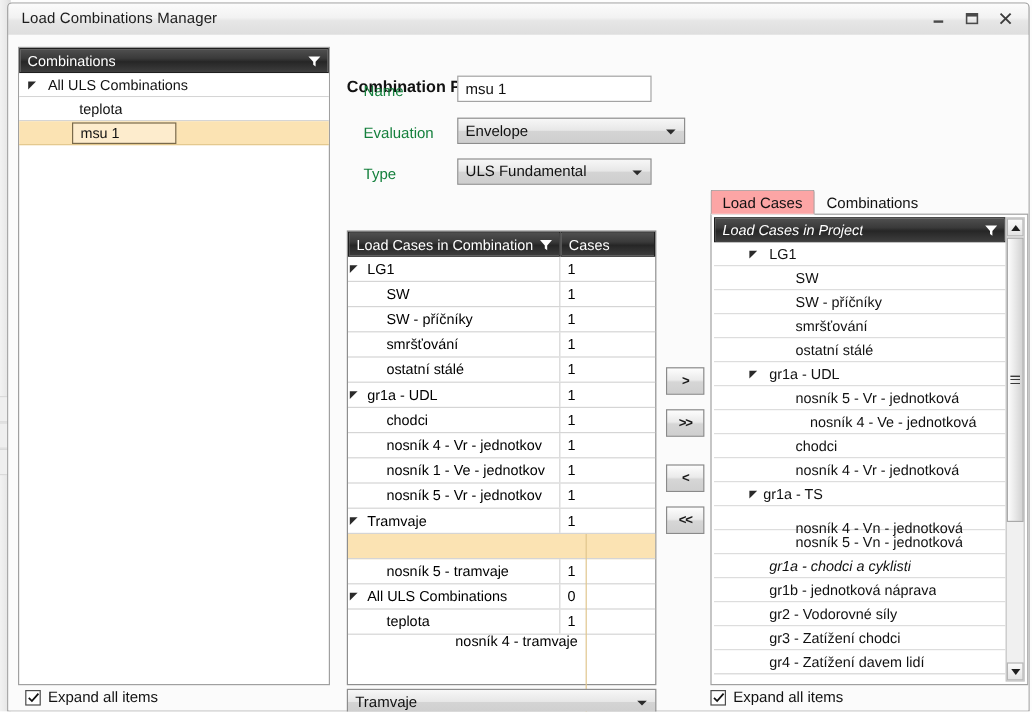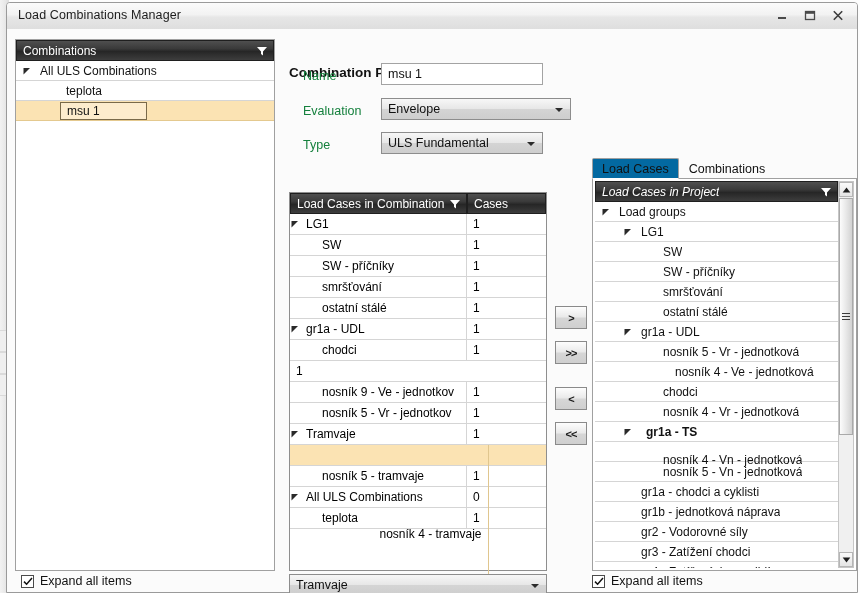--- a/index.html
+++ b/index.html
@@ -84,21 +84,21 @@
   
   .xfer{position:absolute;left:548px;width:32px;height:23px;box-sizing:border-box;
     background:linear-gradient(180deg,#fdfdfd 0%,#eaeaea 46%,#d6d6d6 54%,#cfcfcf 100%);
     border:1px solid #8a8a8a;display:flex;align-items:center;justify-content:center;
     font-size:11px;color:#1a1a1a;font-weight:bold;letter-spacing:-1px;}
 
   
   .tabs{position:absolute;left:585px;top:128px;display:flex;align-items:flex-end;height:22px;}
   .tab{height:21px;box-sizing:border-box;padding:0 9px;display:flex;align-items:center;
     font-size:12.5px;color:#111;border:1px solid transparent;}
-  .tab.active{background:#0369a1;border:1px solid #a0a0a0;border-bottom:1px solid #ffffff;
+  .tab.active{background:#fca5a5;border:1px solid #a0a0a0;border-bottom:1px solid #ffffff;
     border-radius:2px 2px 0 0;position:relative;z-index:3;}
   .tab.inactive{background:transparent;color:#111;}
   .right-panel{position:absolute;left:585px;top:149px;width:265px;height:393px;
     background:#ffffff;border:1px solid #a0a0a0;box-sizing:border-box;}
   .lcp-head-wrap{position:absolute;left:0;top:0;right:0;height:23px;padding:2px;box-sizing:border-box;font-style:italic;}
   .lcp-rows{position:absolute;left:2px;top:23px;right:18px;bottom:2px;overflow:hidden;}
   .lcp-rows .row{border-right:none;}
 
   
   .vscroll{position:absolute;right:2px;top:2px;bottom:2px;width:16px;
@@ -292,27 +292,32 @@
             </div>
             <div class="lcc-row">
               <div class="c-name">
                 <span style="width: 26px; flex: 0 0 auto;"></span>
                 <span class="tri"></span>
                 <span class="cell-text" style="margin-left: 6px;">chodci</span>
               </div>
               <div class="c-coeff">1</div>
             </div>
             <div class="lcc-row">
-              <div class="c-coeff">1</div>
-            </div>
-            <div class="lcc-row">
-              <div class="c-name">
-                <span style="width: 26px; flex: 0 0 auto;"></span>
-                <span class="tri"></span>
-                <span class="cell-text" style="margin-left: 6px;">nosník 9 - Ve - jednotkov</span>
+              <div class="c-name">
+                <span style="width: 26px; flex: 0 0 auto;"></span>
+                <span class="tri"></span>
+                <span class="cell-text" style="margin-left: 6px;">nosník 4 - Vr - jednotkov</span>
+              </div>
+              <div class="c-coeff">1</div>
+            </div>
+            <div class="lcc-row">
+              <div class="c-name">
+                <span style="width: 26px; flex: 0 0 auto;"></span>
+                <span class="tri"></span>
+                <span class="cell-text" style="margin-left: 6px;">nosník 1 - Ve - jednotkov</span>
               </div>
               <div class="c-coeff">1</div>
             </div>
             <div class="lcc-row">
               <div class="c-name">
                 <span style="width: 26px; flex: 0 0 auto;"></span>
                 <span class="tri"></span>
                 <span class="cell-text" style="margin-left: 6px;">nosník 5 - Vr - jednotkov</span>
               </div>
               <div class="c-coeff">1</div>
@@ -391,29 +396,20 @@
             <span class="gh-label">Load Cases in Project</span>
             <span class="filter-ico">
               <svg width="12" height="12" viewBox="0 0 12 12">
                   <path d="M1 2 L11 2 L7 6.5 L7 10.5 L5 9 L5 6.5 Z" fill="#ffffff"></path>
                 </svg>
             </span>
           </div>
         </div>
         <div class="lcp-rows" id="lcp-rows">
             <div class="row">
-              <span style="width: 0px; flex: 0 0 auto;"></span>
-              <span class="tri">
-                <svg width="10" height="10" viewBox="0 0 10 10" class="tri-svg">
-                  <path d="M1.5 2 L8 2 L1.5 8.5 Z" fill="#2a2a2a"></path>
-                </svg>
-              </span>
-              <span class="cell-text" style="margin-left: 6px;">Load groups</span>
-            </div>
-            <div class="row">
               <span style="width: 22px; flex: 0 0 auto;"></span>
               <span class="tri">
                 <svg width="10" height="10" viewBox="0 0 10 10" class="tri-svg">
                   <path d="M1.5 2 L8 2 L1.5 8.5 Z" fill="#2a2a2a"></path>
                 </svg>
               </span>
               <span class="cell-text" style="margin-left: 6px;">LG1</span>
             </div>
             <div class="row">
               <span style="width: 44px; flex: 0 0 auto;"></span>
@@ -464,36 +460,36 @@
               <span class="tri"></span>
               <span class="cell-text" style="margin-left: 6px;">nosník 4 - Vr - jednotková</span>
             </div>
             <div class="row">
               <span style="width: 22px; flex: 0 0 auto;"></span>
               <span class="tri">
                 <svg width="10" height="10" viewBox="0 0 10 10" class="tri-svg">
                   <path d="M1.5 2 L8 2 L1.5 8.5 Z" fill="#2a2a2a"></path>
                 </svg>
               </span>
-              <span class="cell-text" style="margin-left: 11px; font-weight: bold;">gr1a - TS</span>
+              <span class="cell-text" style="margin-left: 1px;">gr1a - TS</span>
             </div>
             <div class="row">
               <span style="width: 44px; flex: 0 0 auto;"></span>
               <span class="tri"></span>
               <span class="cell-text" style="margin-left: 6px; margin-top: 16px;">nosník 4 - Vn - jednotková</span>
             </div>
             <div class="row">
               <span style="width: 44px; flex: 0 0 auto;"></span>
               <span class="tri"></span>
               <span class="cell-text" style="margin-left: 6px;">nosník 5 - Vn - jednotková</span>
             </div>
             <div class="row">
               <span style="width: 22px; flex: 0 0 auto;"></span>
               <span class="tri"></span>
-              <span class="cell-text" style="margin-left: 6px;">gr1a - chodci a cyklisti</span>
+              <span class="cell-text" style="margin-left: 6px; font-style: italic;">gr1a - chodci a cyklisti</span>
             </div>
             <div class="row">
               <span style="width: 22px; flex: 0 0 auto;"></span>
               <span class="tri"></span>
               <span class="cell-text" style="margin-left: 6px;">gr1b - jednotková náprava</span>
             </div>
             <div class="row">
               <span style="width: 22px; flex: 0 0 auto;"></span>
               <span class="tri"></span>
               <span class="cell-text" style="margin-left: 6px; text-align: center;">gr2 - Vodorovné síly</span>

